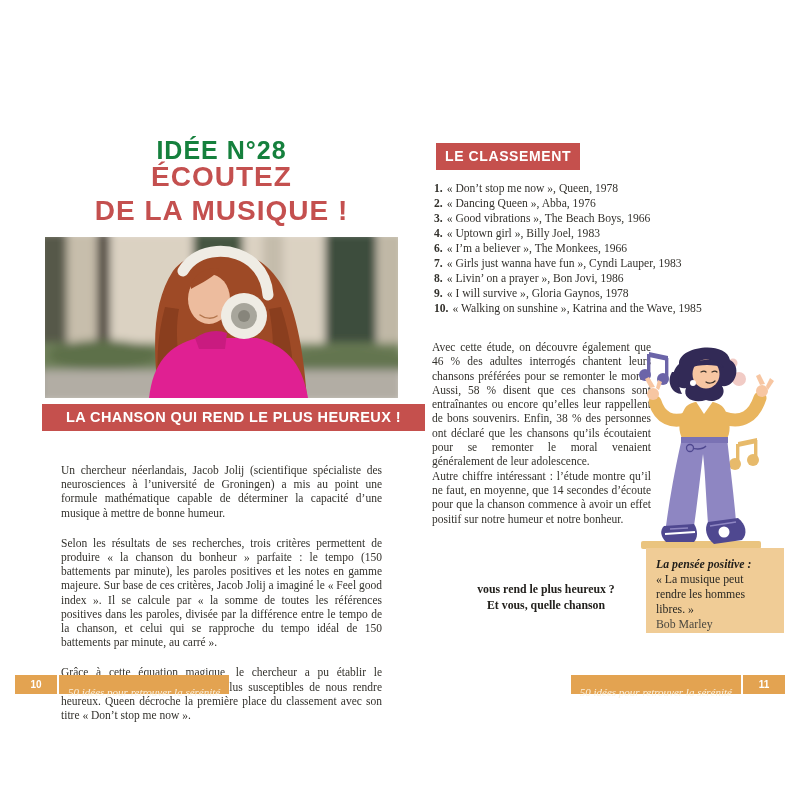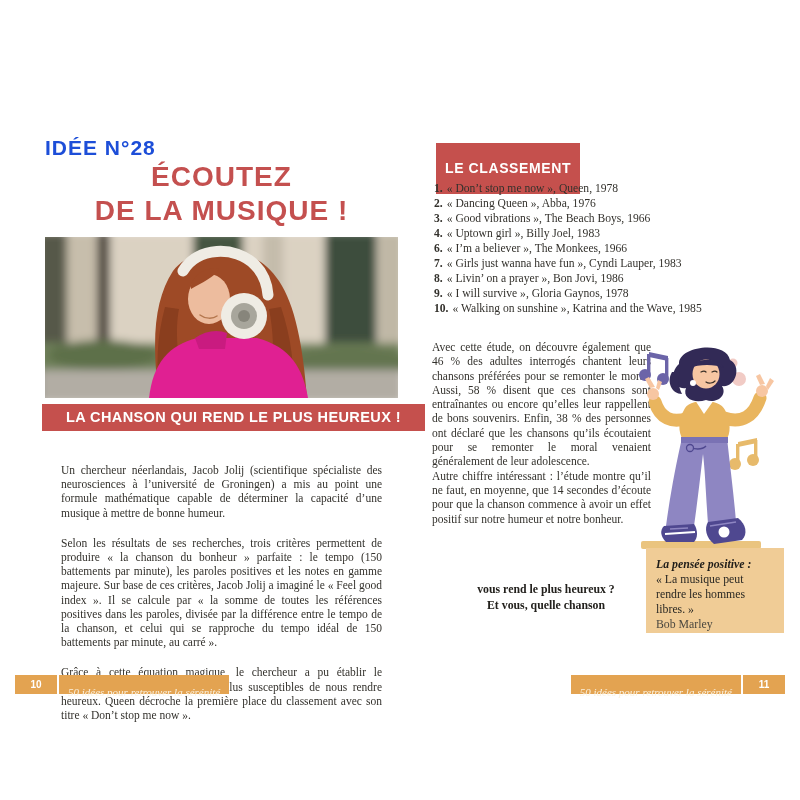--- a/index.html
+++ b/index.html
@@ -5,23 +5,23 @@
   html,body{margin:0;padding:0;}
   body{
     width:800px;height:800px;background:#ffffff;
     font-family:"Liberation Serif", serif;
     color:#2f2d28;position:relative;overflow:hidden;
   }
   .abs{position:absolute;}
 
   
   .kicker{
-    left:45px;top:136px;width:353px;
-    font-family:"Liberation Sans", sans-serif;font-weight:bold;
-    font-size:21px;letter-spacing:1px;color:#1d4ed8;
+    left:45px;top:136px;width:353px;text-align:center;
+    font-family:"Liberation Sans", sans-serif;font-weight:bold;
+    font-size:25px;letter-spacing:1px;color:#15803d;
   }
   .title-line1{
     left:45px;top:161px;width:353px;text-align:center;
     font-family:Liberation Sans, sans-serif;font-weight:bold;
     font-size:28px;letter-spacing:1px;color:#c4504f;
   }
   .title-line2{
     left:45px;top:195px;width:353px;text-align:center;
     font-family:"Liberation Sans", sans-serif;font-weight:bold;
     font-size:28px;letter-spacing:1px;color:#c4504f;
@@ -52,21 +52,21 @@
   }
   .footer-sep{width:2px;background:#ffffff;}
   .footer-title{
     line-height:19px;padding:8px 9px;font-style:italic;
     font-size:11px;color:#fbf2df;white-space:nowrap;
   }
 
   
   .section-box{
     left:436px;top:143px;height:27px;line-height:27px;
-    background:#c5504d;color:#fff;padding:12px 9px;display:inline-block;
+    background:#c5504d;color:#fff;padding:0 9px;display:inline-block;
     font-family:"Liberation Sans", sans-serif;font-weight:bold;
     font-size:14px;letter-spacing:.6px;white-space:nowrap;
   }
   .ranking{left:434px;top:181px;width:350px;font-size:11.6px;line-height:15px;color:#33312c;}
   .rank-item b{margin-right:4px;}
   .body-right{
     left:432px;top:340px;width:219px;
     font-size:11.5px;line-height:14.3px;text-align:justify;color:#33312c;
   }
   .body-right p{margin:0;}

